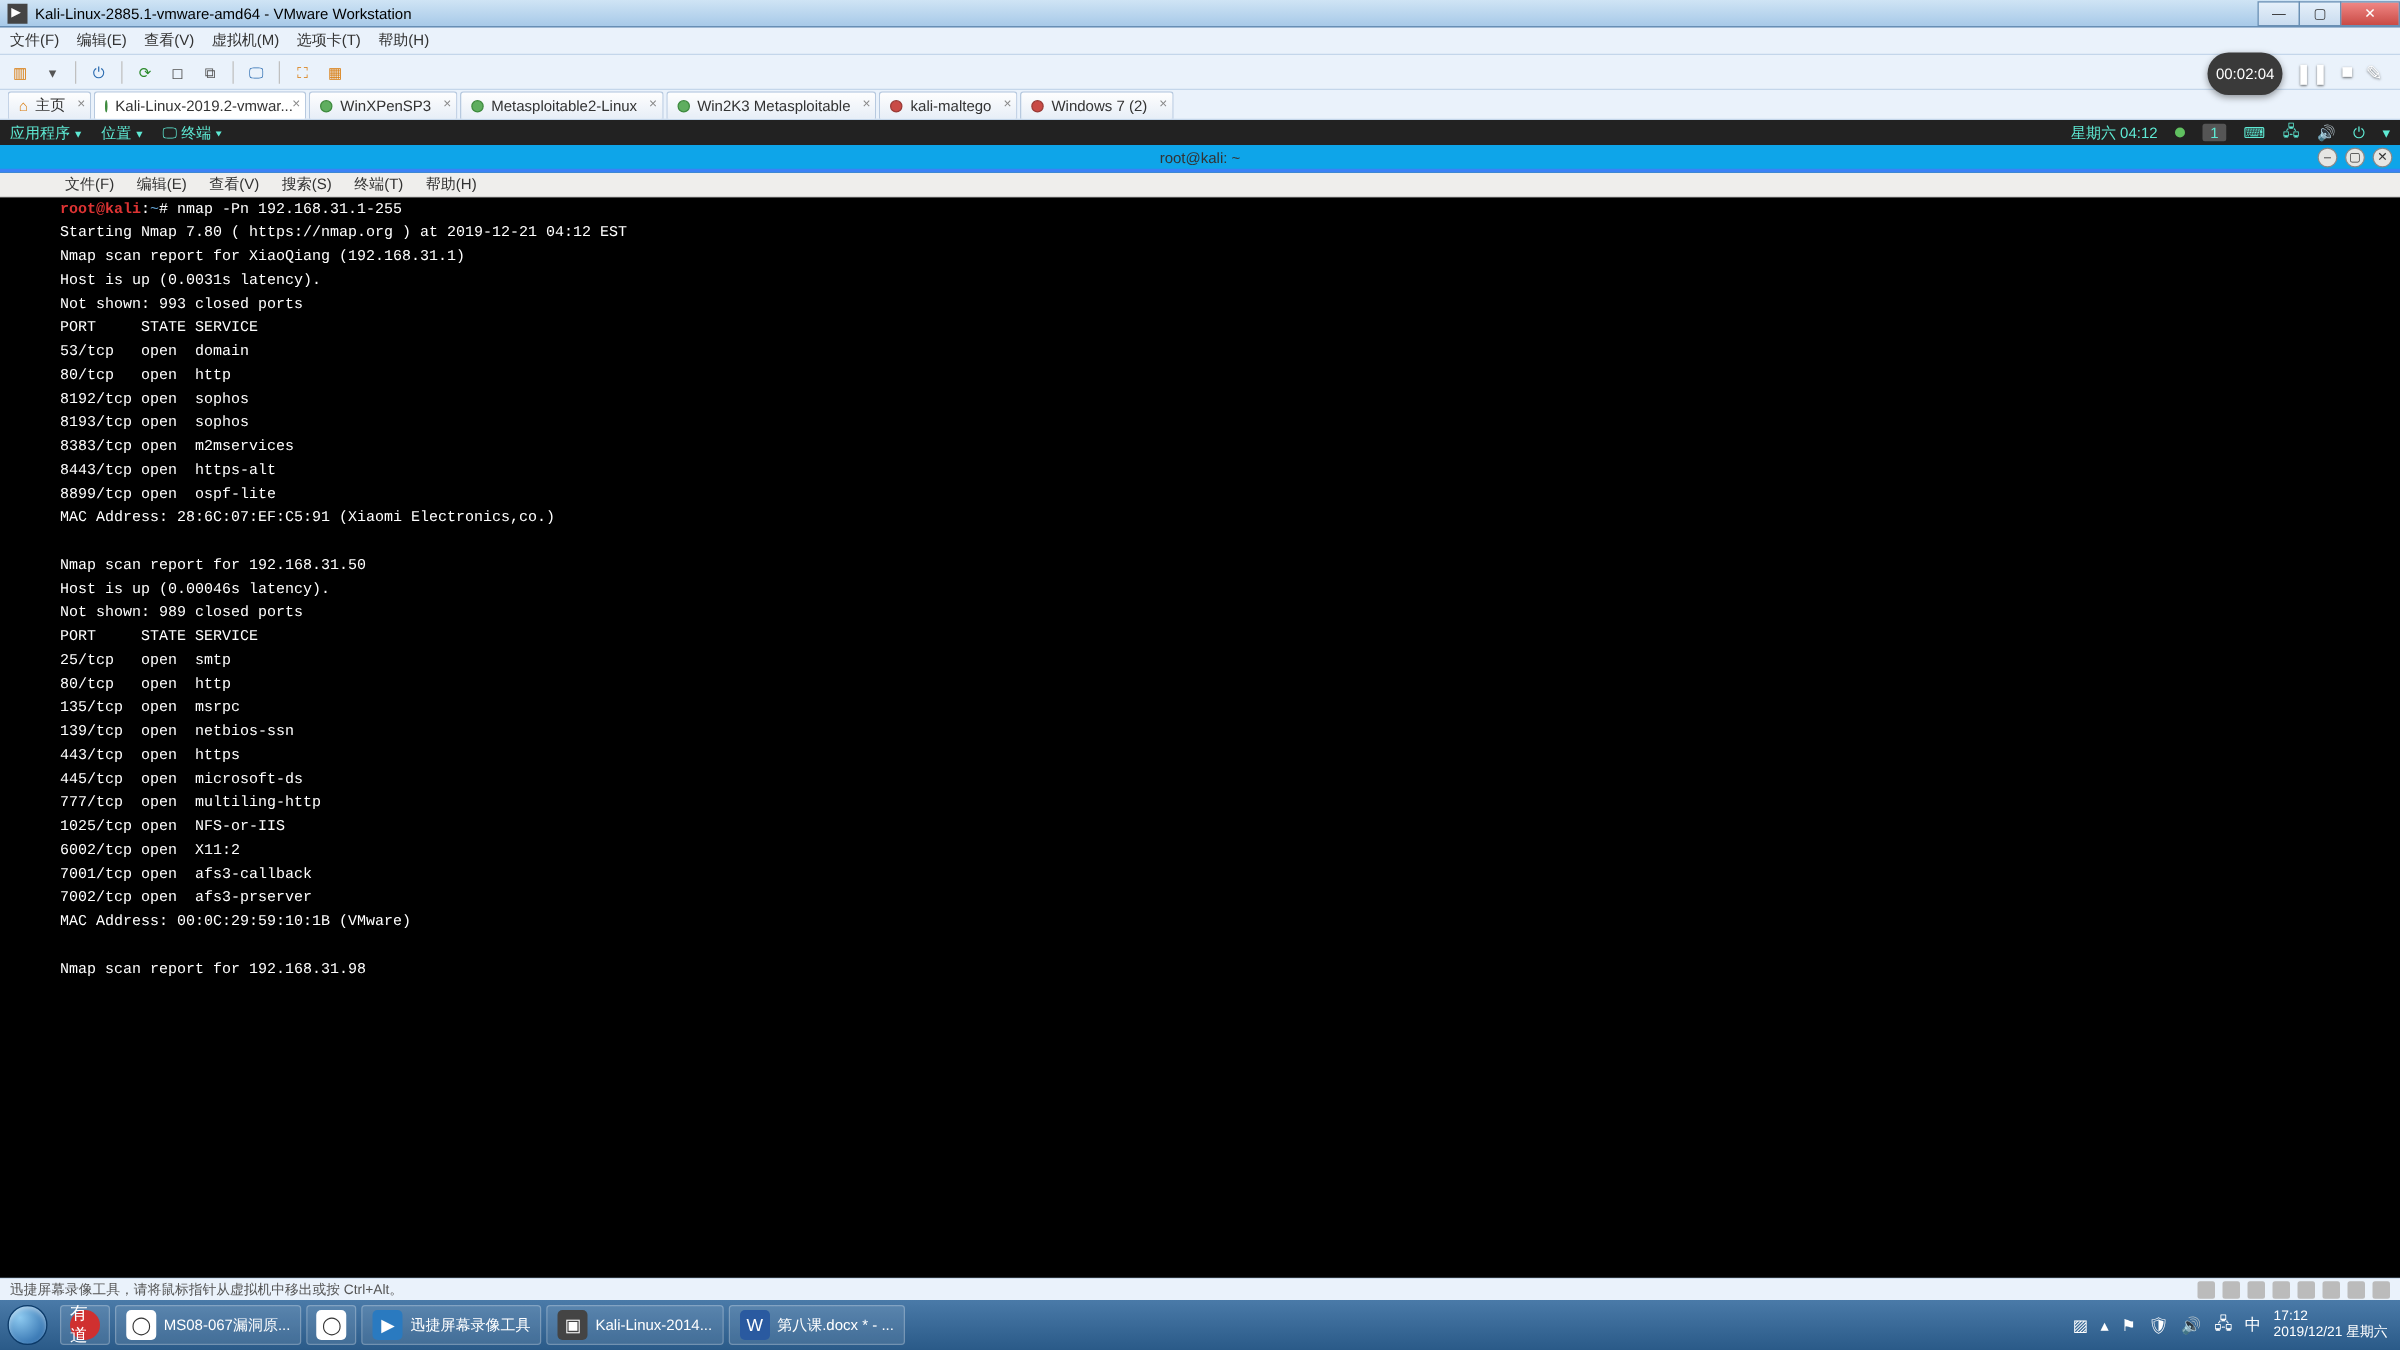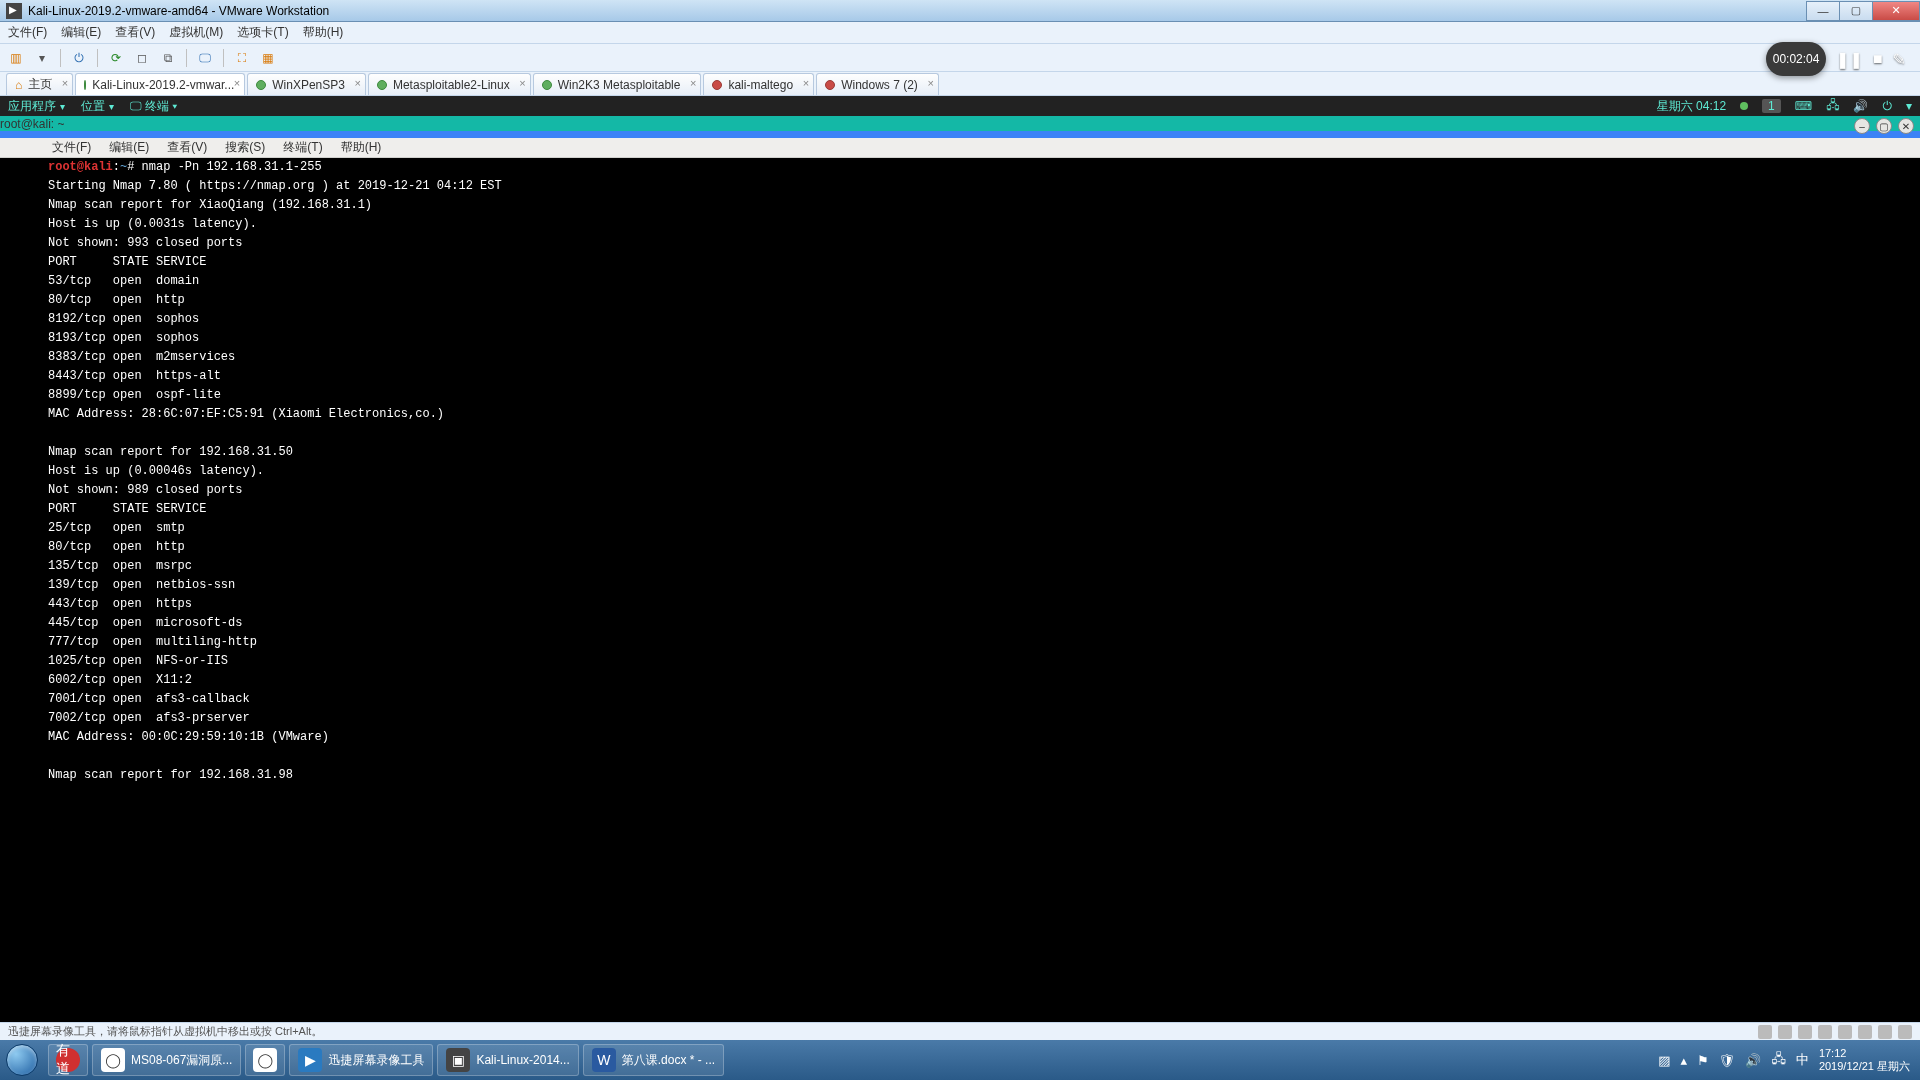--- a/index.html
+++ b/index.html
@@ -39,21 +39,21 @@
 .vm-tab .bullet.red { background:#c94b46; border-color:#9a3b37; }
 
 
 #kali-panel { height:20px; background:#222; color:#5eead4; display:flex; align-items:center; font-size:12px; padding:0 8px; gap:16px; }
 #kali-panel .right { margin-left:auto; display:flex; align-items:center; gap:14px; }
 #kali-panel .ws { background:#555; padding:0 6px; border-radius:2px; }
 #kali-panel .drop::after { content:"▾"; margin-left:4px; font-size:10px; }
 #kali-dot { width:8px; height:8px; border-radius:50%; background:#60c060; display:inline-block; }
 
 
-#kali-titlebar { height:22px; background:#14b8a6; color:#333; display:flex; align-items:center; justify-content:flex-start; font-size:12px; border-bottom:7px solid #3b82f6; position:relative; }
+#kali-titlebar { height:22px; background:#0ea5e9; color:#333; display:flex; align-items:center; justify-content:center; font-size:12px; border-bottom:3px solid #3b82f6; position:relative; }
 #kali-titlebar .btns { position:absolute; right:6px; top:2px; display:flex; gap:6px; }
 .kw-btn { width:16px; height:16px; border-radius:50%; border:1px solid #888; background:#e6e6e3; display:flex; align-items:center; justify-content:center; font-size:10px; }
 #kali-menubar { height:20px; background:#efeeec; color:#333; display:flex; align-items:center; gap:18px; padding:0 12px 0 52px; font-size:12px; border-bottom:1px solid #d0d0cd; }
 
 
 #term-wrap { position:relative; background:#000; }
 #term { position:absolute; left:48px; right:12px; top:0; bottom:0; color:#fff; font-family:Liberation Mono, monospace; font-size:12px; line-height:19px; white-space:pre; overflow:hidden; }
 #term .prompt-user { color:#d33; font-weight:bold; }
 #term .prompt-path { color:#6ad; }
 
@@ -80,21 +80,21 @@
 
 #vm-area   { height:calc(1080px - 22px - 40px); display:flex; flex-direction:column; }
 #guest     { flex:1; display:flex; flex-direction:column; position:relative; background:#000; }
 #term-wrap { flex:1; }
 </style>
 </head>
 <body>
 
 <div id="win-titlebar">
   <span class="ico"></span>
-  <span>Kali-Linux-2019.2-vmware-amd64 - VMware Workstation</span>
+  <span>Kali-Linux-2885.1-vmware-amd64 - VMware Workstation</span>
   <div class="caps">
     <div class="cap-btn">—</div>
     <div class="cap-btn">▢</div>
     <div class="cap-btn close">✕</div>
   </div>
 </div>
 
 <div id="vm-area">
 
   <div id="vm-menu">

